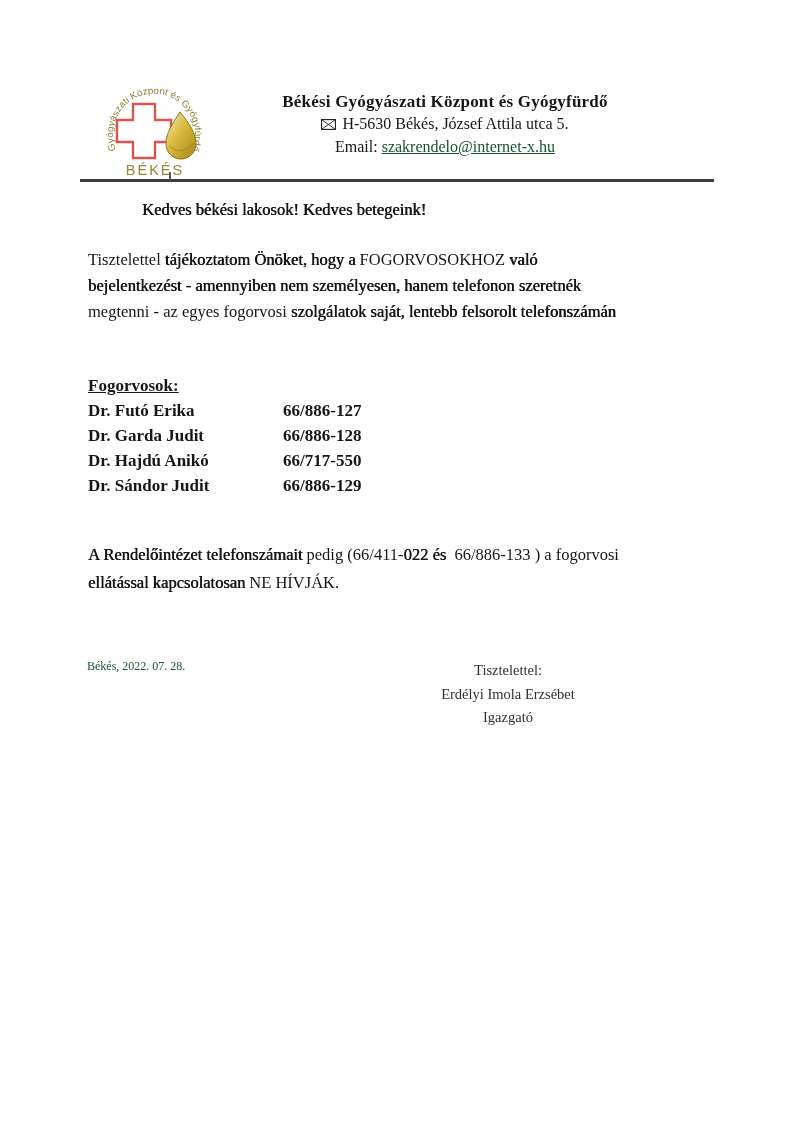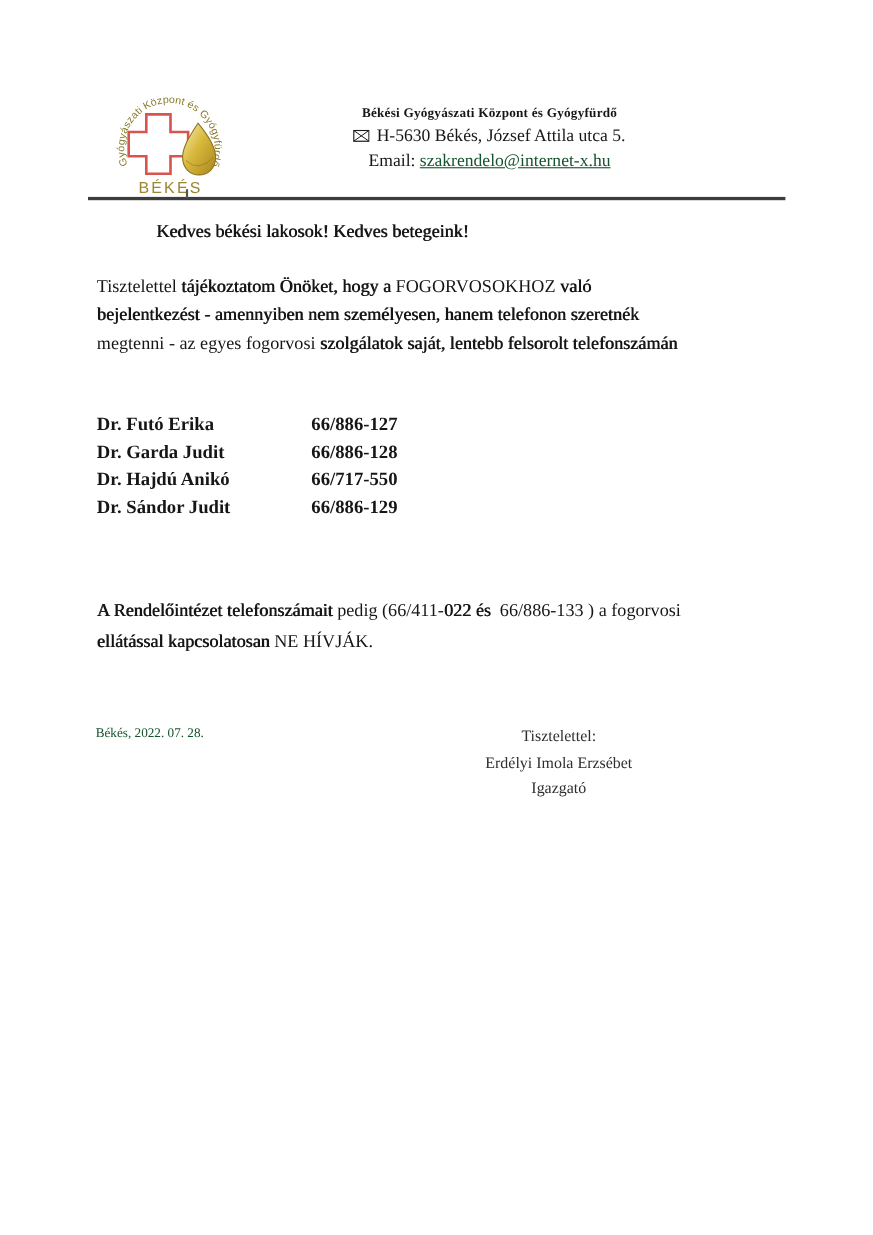--- a/index.html
+++ b/index.html
@@ -11,21 +11,21 @@
     font-family:"Liberation Serif","DejaVu Serif",serif;
     color:#161616;
     overflow:hidden;
   }
   
   .logo{position:absolute;left:94px;top:84px;}
   .header-text{
     position:absolute;left:250px;top:91px;width:390px;
     text-align:center;line-height:22.3px;font-size:16px;
   }
-  .h-title{font-weight:bold;font-size:12px;letter-spacing:0.2px;}
+  .h-title{font-weight:bold;font-size:17px;letter-spacing:0.2px;}
   .env-icon{display:inline-block;vertical-align:-1px;margin-right:6px;}
   .tel-glyph{
     font-family:"DejaVu Sans",sans-serif;font-size:16px;
     margin-right:6px;vertical-align:-1px;
   }
   .email-link{color:#14532d;margin-left:4px;}
   .rule{position:absolute;left:80px;top:179px;width:634px;height:3px;background:#3d3d3d;}
   .tick{position:absolute;left:169px;top:172px;width:2px;height:8px;background:#555;}
   
   .b{text-shadow:0.55px 0 0 currentColor;} 
@@ -87,20 +87,21 @@
 
   <div class="greeting b">Kedves békési lakosok! Kedves betegeink!</div>
 
   <div class="para intro">
     <div class="ln"><span>Tisztelettel </span><span class="b">tájékoztatom Önöket, hogy a </span><span>FOGORVOSOKHOZ </span><span class="b">való</span></div>
     <div class="ln"><span class="b">bejelentkezést - amennyiben nem személyesen, hanem telefonon szeretnék</span></div>
     <div class="ln"><span>megtenni - az egyes fogorvosi </span><span class="b">szolgálatok saját, lentebb felsorolt telefonszámán</span></div>
   </div>
 
   <div class="dentists">
+    <div class="dent-heading">Fogorvosok:</div>
     <div class="dent-row">
       <span class="name">Dr. Futó Erika</span><span class="phone">66/886-127</span>
     </div>
     <div class="dent-row">
       <span class="name">Dr. Garda Judit</span><span class="phone">66/886-128</span>
     </div>
     <div class="dent-row">
       <span class="name">Dr. Hajdú Anikó</span><span class="phone">66/717-550</span>
     </div>
     <div class="dent-row">

